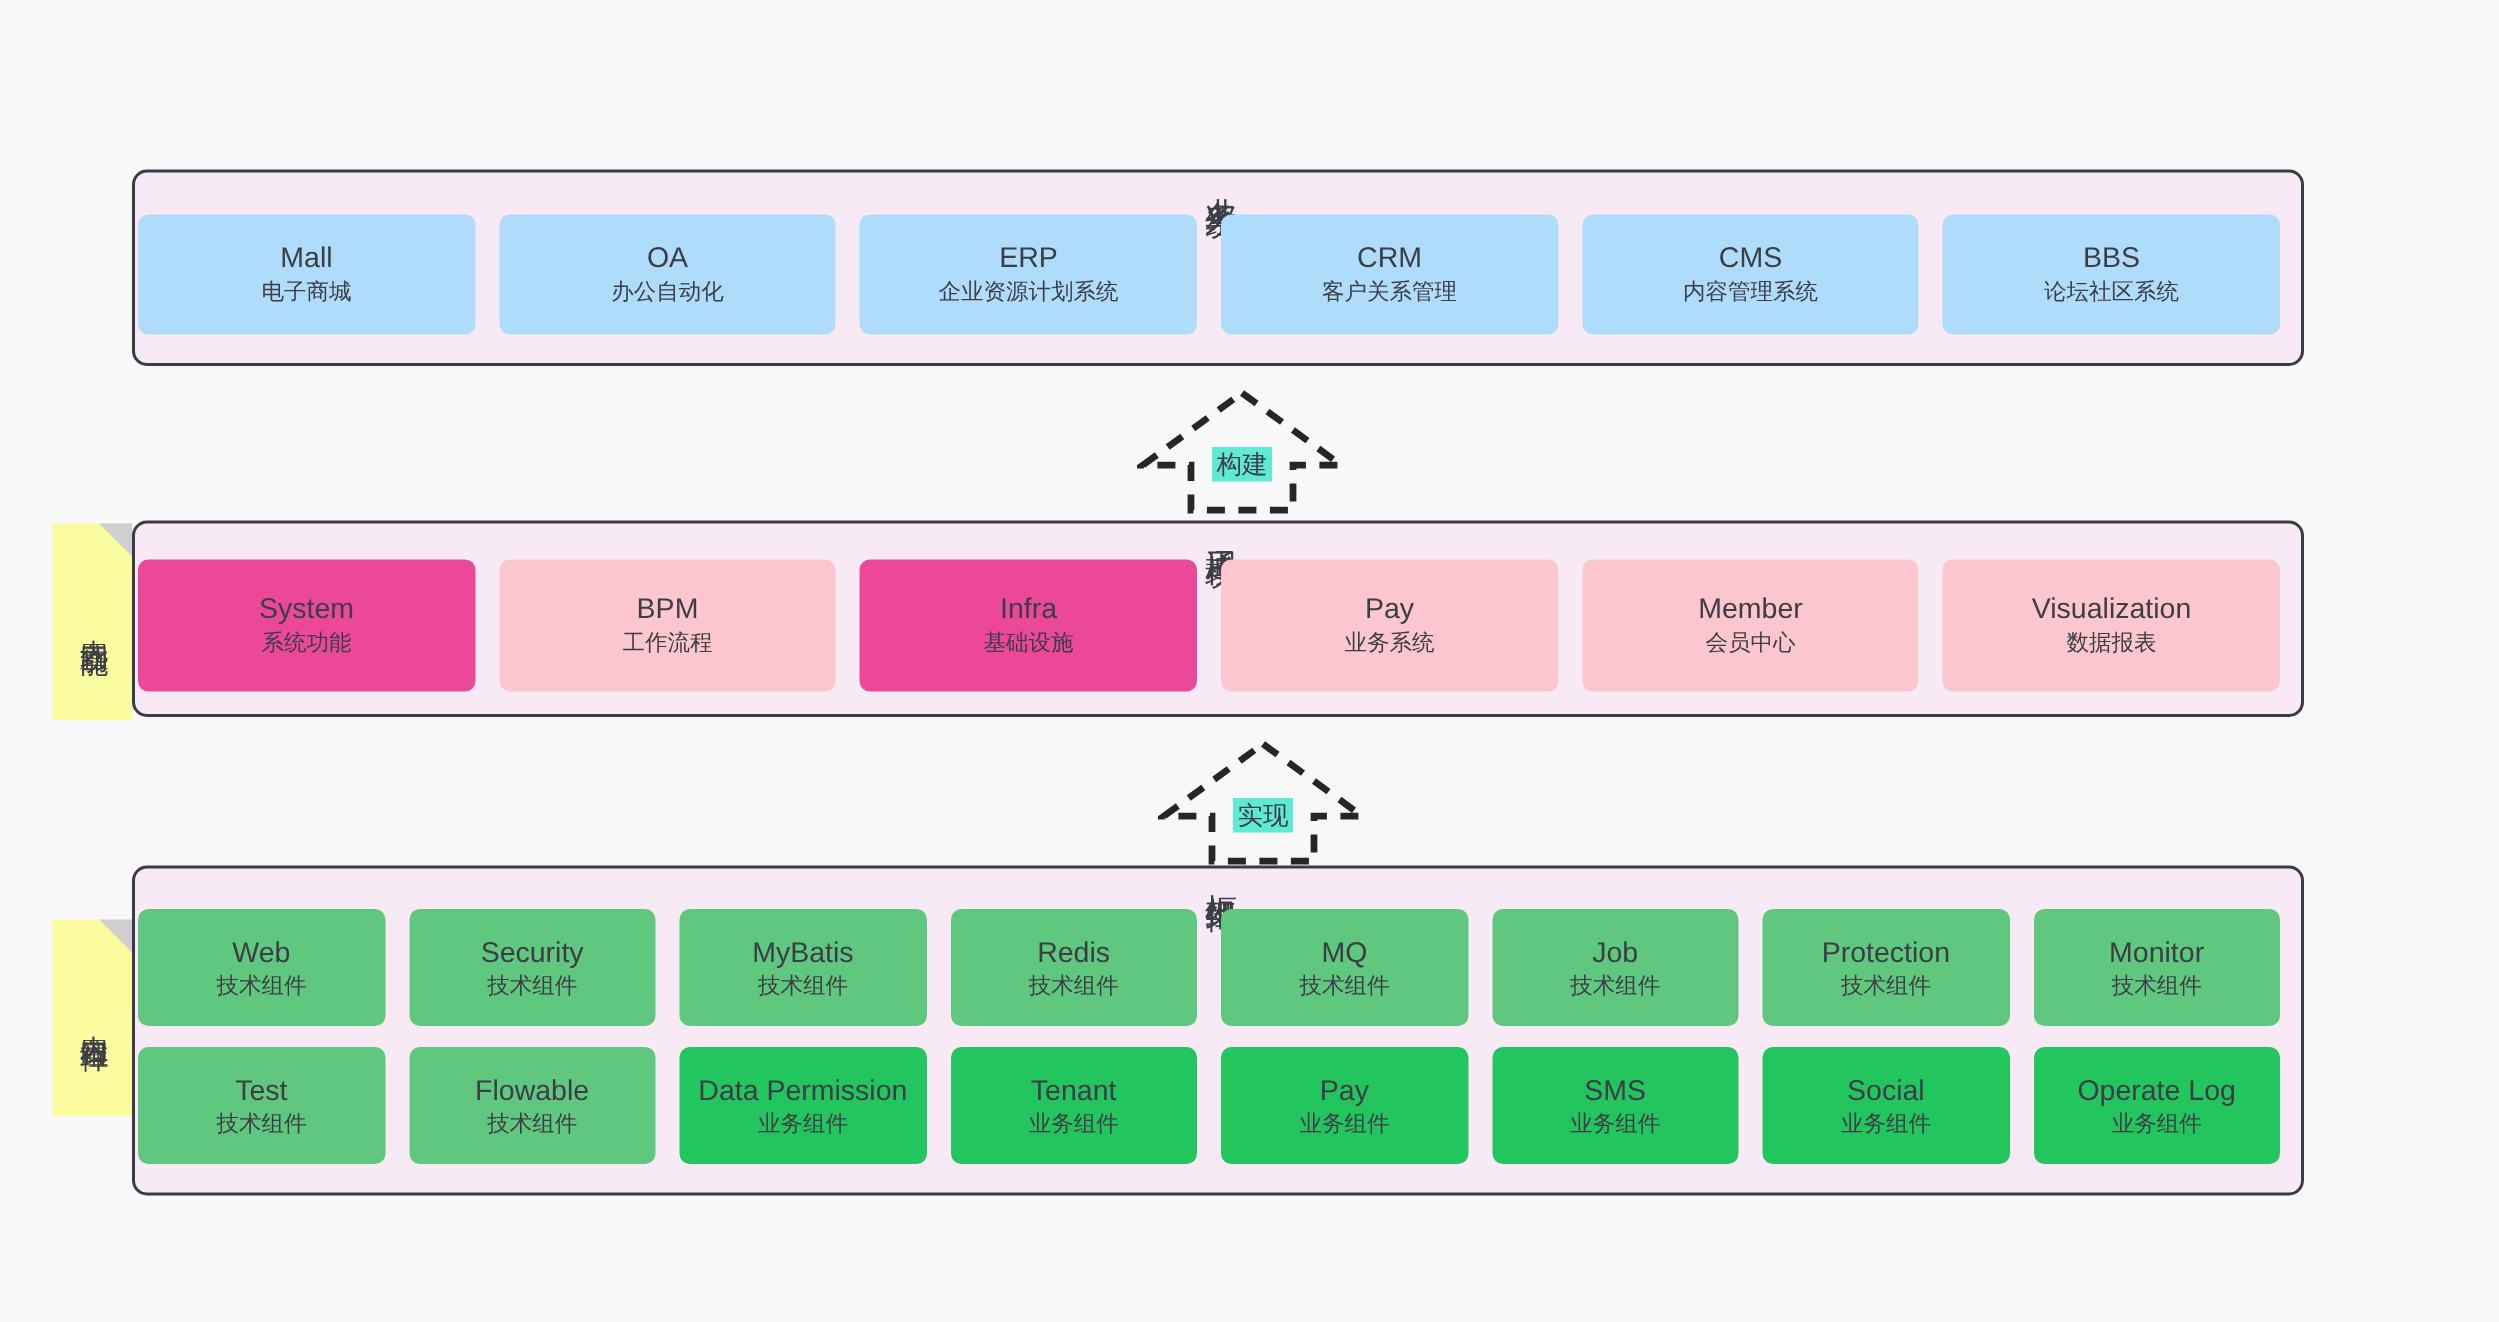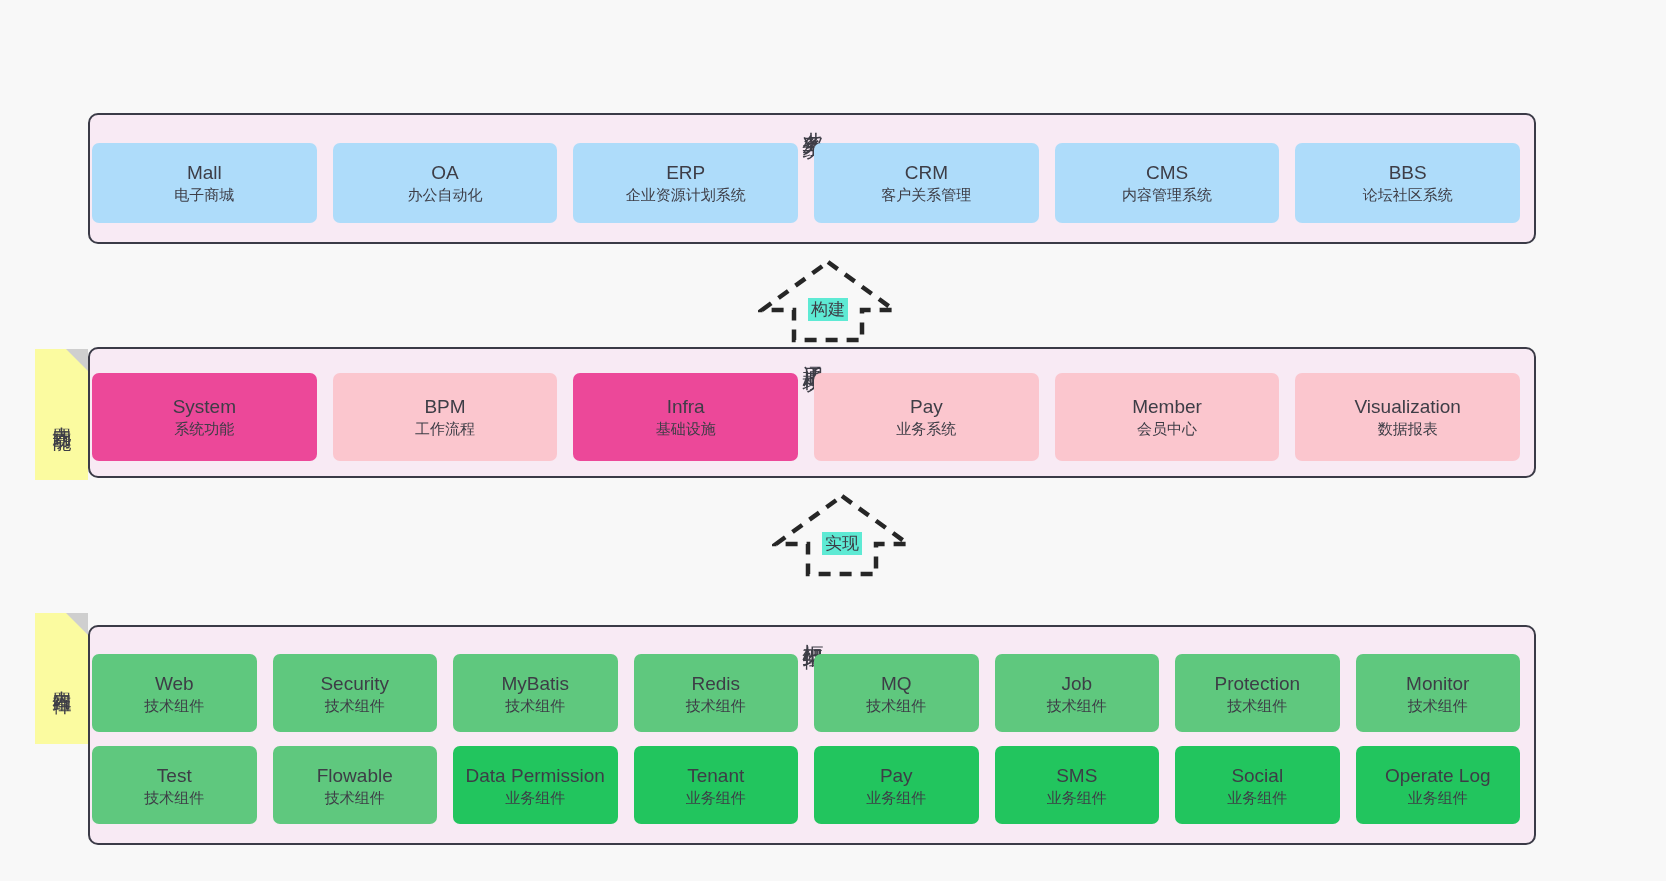--- a/index.html
+++ b/index.html
@@ -226,21 +226,21 @@
       <path d="M70 4 L136 52 L104 52 L104 82 L36 82 L36 52 L4 52 Z" fill="none" stroke="#262626" stroke-width="4.5" stroke-dasharray="12,9" stroke-linecap="butt" stroke-linejoin="miter"></path>
     </svg>
     <span class="arrow-label" style="top:40px;">实现</span>
   </div>
 
   <div class="sticky" style="left:35px; top:613px; width:53px; height:131px;">
     <span class="fold"></span>
     <span class="sticky-text">内置组件</span>
   </div>
 
-  <div class="layer" id="layer-framework" style="left:88px; top:577px; width:1448px; height:220px;margin-top:48px;">
+  <div class="layer" id="layer-framework" style="left:88px; top:577px; width:1448px; height:220px;">
     <div class="layer-title">框架组件</div>
     <div class="cards two-row">
 
       <div class="card-row">
         <div class="card green">
           <span class="en">Web</span>
           <span class="cn">技术组件</span>
         </div>
         <div class="card green">
           <span class="en">Security</span>

